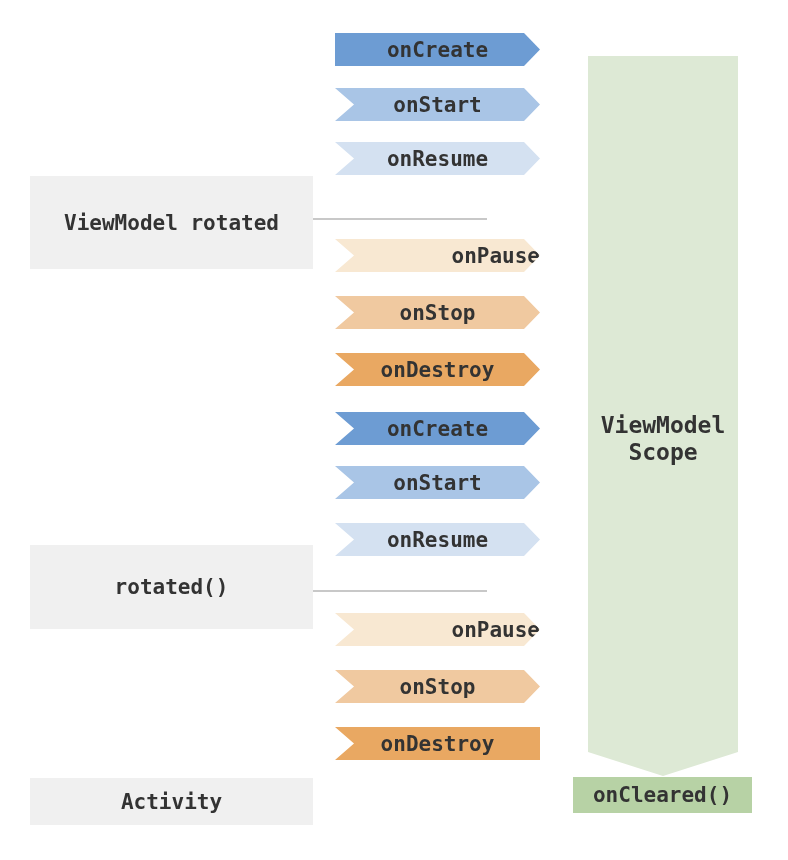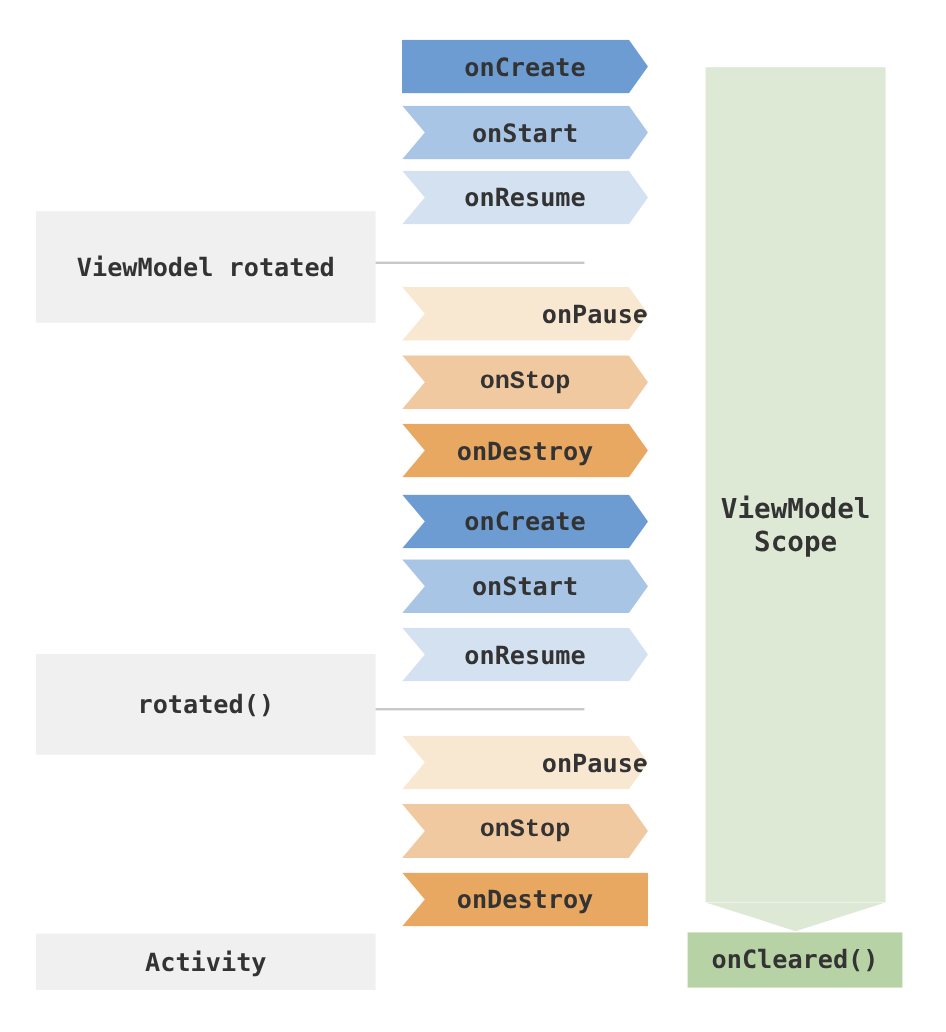--- a/index.html
+++ b/index.html
@@ -34,42 +34,42 @@
     width: 174px;
     height: 1.5px;
     background: var(--separator, #c8c8c8);
   }
 
   
   .chev {
     position: absolute;
     left: 335px;
     width: 205px;
-    height: 45px;
+    height: 33px;
     display: flex;
     align-items: center;
     justify-content: center;
     font-size: 21px;
     font-weight: 600;
   }
   .chev-first { 
     clip-path: polygon(0% 0%, calc(100% - 16px) 0%, 100% 50%, calc(100% - 16px) 100%, 0% 100%);
   }
   .chev-mid { 
     clip-path: polygon(0% 0%, calc(100% - 16px) 0%, 100% 50%, calc(100% - 16px) 100%, 0% 100%, 19px 50%);
   }
   .chev-last { 
     clip-path: polygon(0% 0%, 100% 0%, 100% 100%, 0% 100%, 19px 50%);
   }
 
   .tone-blue-dark    { background: var(--chevron-blue-dark,    #6d9cd3); }
   .tone-blue-mid     { background: var(--chevron-blue-mid,     #a9c5e6); }
   .tone-blue-light   { background: var(--chevron-blue-light,   #d4e1f1); }
   .tone-orange-light { background: var(--chevron-orange-light, #f8e8d2); justify-content: flex-end; }
-  .tone-orange-mid   { background: var(--chevron-orange-mid,   #f0c9a0); font-family: Liberation Mono, monospace; }
+  .tone-orange-mid   { background: var(--chevron-orange-mid,   #f0c9a0); }
   .tone-orange-dark  { background: var(--chevron-orange-dark,  #e9a862); }
 
   
   .scope-rect {
     position: absolute;
     left: 588px;
     top: 56px;
     width: 150px;
     height: 696px;
     background: var(--scope-green-light, #dde9d5);
@@ -91,21 +91,21 @@
     text-align: center;
     font-size: 23px;
     font-weight: 600;
     line-height: 27px;
   }
   .cleared-box {
     position: absolute;
     left: 573px;
     top: 777px;
     width: 179px;
-    height: 46px;
+    height: 36px;
     background: var(--scope-green-dark, #b7d2a5);
     display: flex;
     align-items: center;
     justify-content: center;
     font-size: 21px;
     font-weight: 600;
   }
 </style>
 </head>
 <body>

